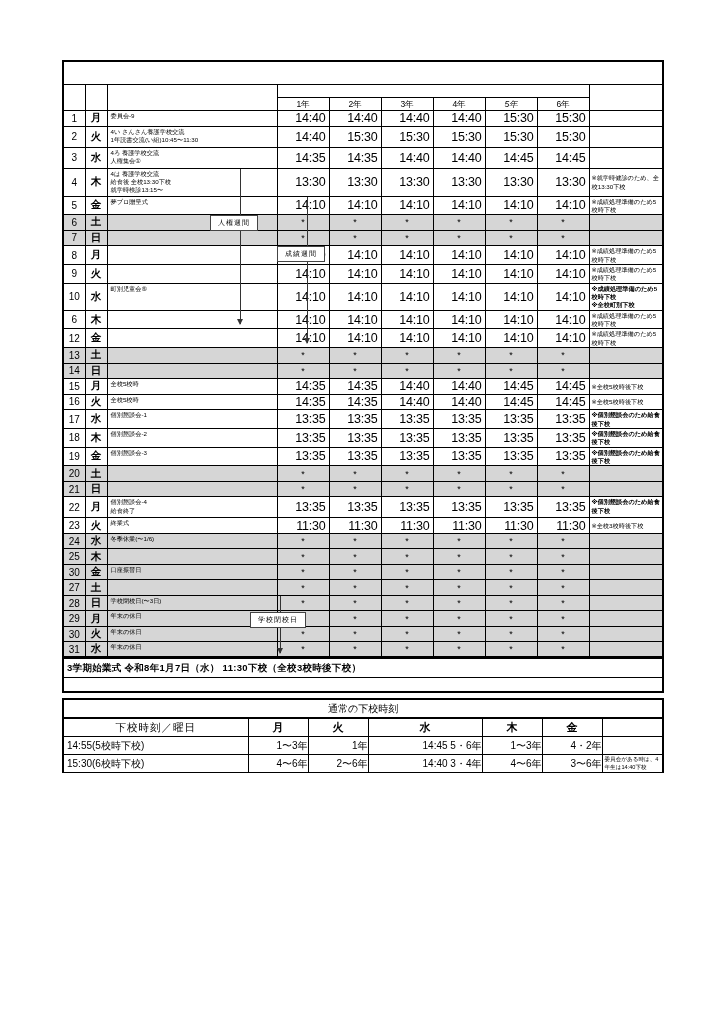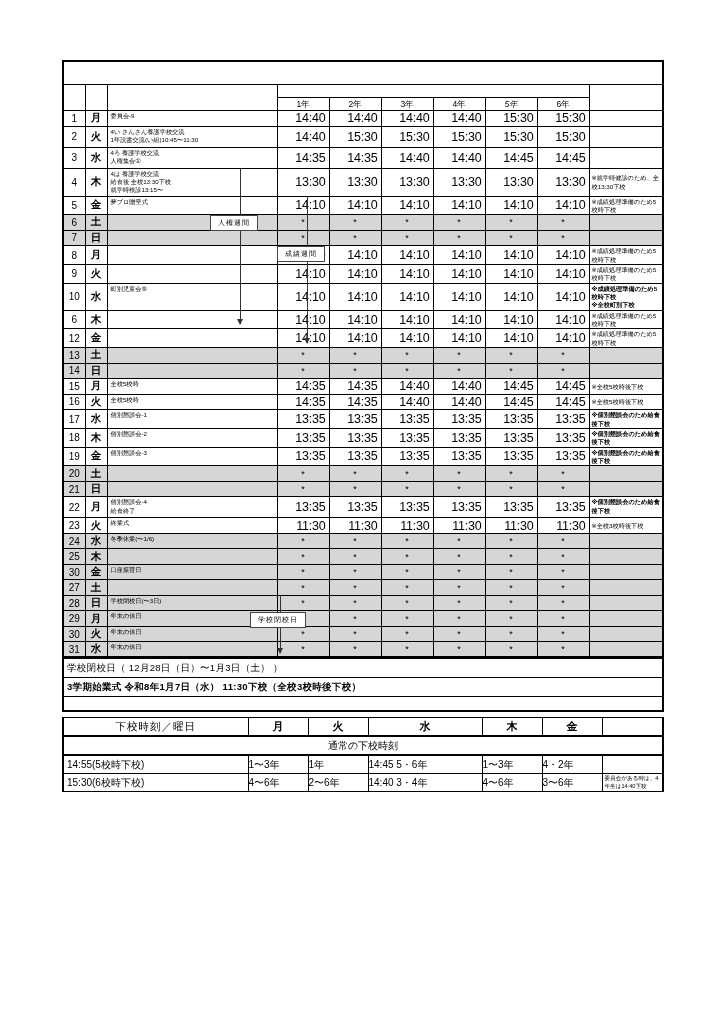--- a/index.html
+++ b/index.html
@@ -119,21 +119,21 @@
     font-weight: normal;
   }
   .bt-hd {
     text-align: center;
     font-size: 11px;
     height: 17px;
     font-weight: bold;
   }
   .bt-hd.lbl { font-size: 10.5px; font-weight: normal; letter-spacing: 1px; }
   .bt-c {
-    text-align: left;
+    text-align: right;
     font-size: 10px;
     height: 17px;
   }
   .bt-l {
     text-align: left;
     font-size: 10px;
     padding-left: 3px;
     height: 17px;
   }
   .bt-note {
@@ -666,53 +666,50 @@
         </tr>
       </tbody>
   </table>
 
   <table id="notes-table">
     <colgroup>
         <col style="width:600px">
       </colgroup>
     <tbody id="notes-body">
         <tr class="note-row">
-          <td class="lheavy rheavy" style="font-weight: normal;">学校閉校日（  12月28日（日）〜1月3日（土）  ）</td>
-        </tr>
-        <tr class="note-row">
           <td class="lheavy rheavy" style="font-weight: bold; margin-top: 20px;">3学期始業式  令和8年1月7日（水）   11:30下校（全校3校時後下校）</td>
         </tr>
         <tr class="blank-row">
           <td class="bheavy"></td>
         </tr>
       </tbody>
   </table>
 
   <table id="bottom">
     <colgroup>
       <col style="width:185px">
         <col style="width:60px">
         <col style="width:60px">
       <col style="width:114px">
         <col style="width:60px">
         <col style="width:60px">
       <col style="width:61px">
     </colgroup>
     <tbody id="bottom-body">
         <tr>
+          <td class="bt-title" colspan="7">通常の下校時刻</td>
+        </tr>
+        <tr>
           <td class="bt-hd lbl lheavy">下校時刻／曜日</td>
           <td class="bt-hd">月</td>
           <td class="bt-hd">火</td>
           <td class="bt-hd">水</td>
           <td class="bt-hd">木</td>
           <td class="bt-hd">金</td>
           <td class="bt-hd rheavy"></td>
-        </tr>
-        <tr>
-          <td class="bt-title" colspan="7">通常の下校時刻</td>
         </tr>
         <tr>
           <td class="bt-l lheavy">14:55(5校時下校)</td>
           <td class="bt-c">1〜3年</td>
           <td class="bt-c">1年</td>
           <td class="bt-c">14:45  5・6年</td>
           <td class="bt-c">1〜3年</td>
           <td class="bt-c">4・2年</td>
           <td class="bt-note rheavy"></td>
         </tr>

